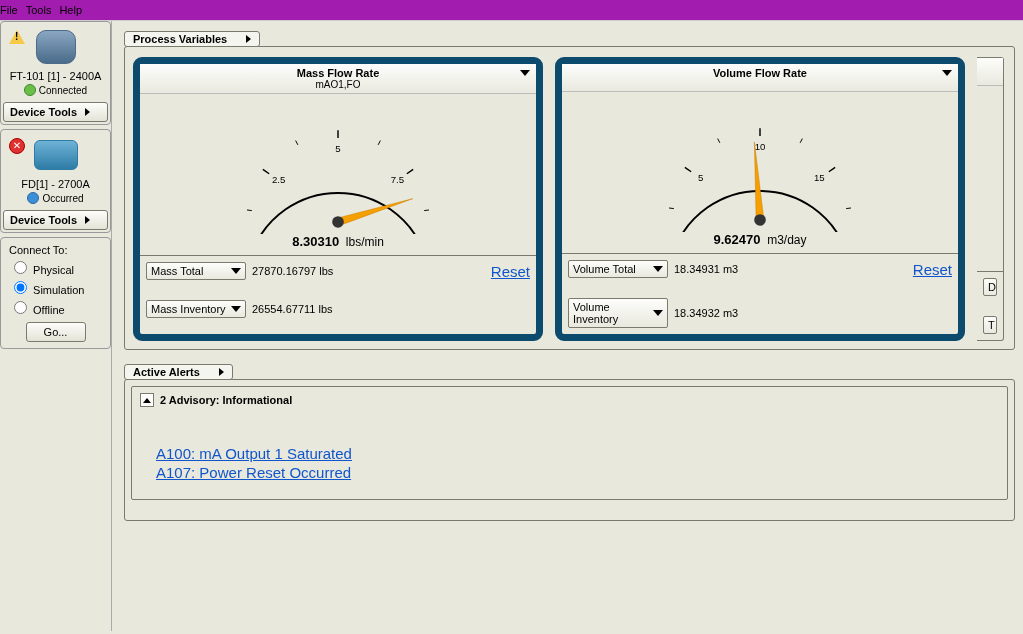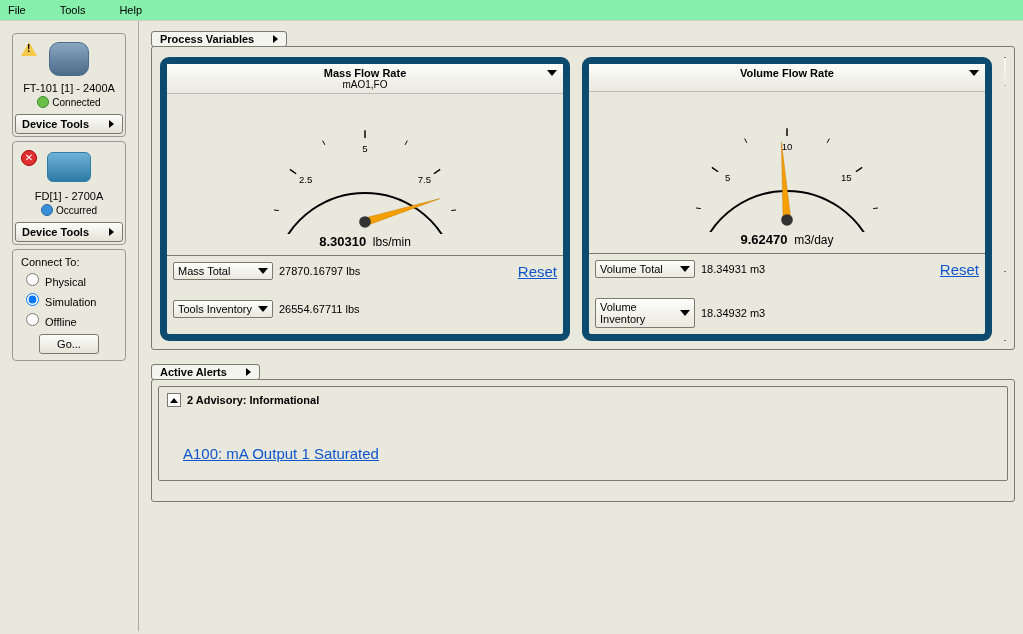--- a/index.html
+++ b/index.html
@@ -7,36 +7,36 @@
     margin: 0;
     font-family: Tahoma, "Segoe UI", Arial, sans-serif;
     font-size: 11px;
     background: #e8e8dc;
     color: #000;
     width: 1023px;
     height: 634px;
     overflow: hidden;
   }
   .menubar {
-    background: #86efac;
+    background: #a21caf;
     border-bottom: 1px solid #ccc;
-    padding: 4px 8px;
+    padding: 4px 0;
     display: flex;
-    gap: 34px;
+    gap: 8px;
   }
   .menubar span { cursor: default; }
   .body-row {
     display: flex;
     height: calc(634px - 24px);
   }
   .sidebar {
-    width: 139px;
+    width: 112px;
     background: #e8e8dc;
     border-right: 1px solid #aaa;
-    padding: 12px;
+    padding: 0;
     display: flex;
     flex-direction: column;
     gap: 4px;
   }
   .device-card {
     border: 1px solid #999;
     background: #e8e8dc;
     border-radius: 4px;
     padding: 4px 2px 2px 2px;
     text-align: center;
@@ -70,21 +70,21 @@
     border:1px solid #4a6b8a;
   }
   .dev-img2 {
     width:44px;height:30px;background:linear-gradient(#6fb2d6,#2d7ca6);border-radius:6px;border:1px solid #2d7ca6;
   }
   .dev-name { margin-top:2px; }
   .dev-status { display:inline-flex;align-items:center;gap:3px;margin-top:2px;font-size:10px;}
   .green-dot{width:12px;height:12px;background:#6abf4b;border-radius:50%;border:1px solid #3d8b2b;display:inline-block;}
   .blue-dot{width:12px;height:12px;background:#3b8ed8;border-radius:50%;border:1px solid #2a6aa3;display:inline-block;}
   .btn {
-    display:flex;align-items:center;gap:20px;
+    display:flex;align-items:center;gap:8px;
     background:linear-gradient(#fdfdfb,#e3e3d7);
     border:1px solid #7a7a6e;border-radius:3px;
     font-size:11px;font-weight:bold;padding:3px 6px;margin-top:4px;
     cursor:default;
   }
   .caret-r { width:0;height:0;border-top:4px solid transparent;border-bottom:4px solid transparent;border-left:5px solid #000;display:inline-block;}
   .caret-d { width:0;height:0;border-left:5px solid transparent;border-right:5px solid transparent;border-top:6px solid #000;display:inline-block;}
   .connect-panel{
     border:1px solid #999;border-radius:4px;padding:6px 8px;
   }
@@ -237,21 +237,21 @@
       <div class="tot-row">
         <div class="combo">
                   <span>Mass Total</span>
                   <span class="caret-d"></span>
                 </div>
         <span class="tot-val">27870.16797 lbs</span>
         <span class="link">Reset</span>
       </div>
       <div class="tot-row">
         <div class="combo">
-                  <span>Tools Inventory</span>
+                  <span>Mass Inventory</span>
                   <span class="caret-d"></span>
                 </div>
         <span class="tot-val">26554.67711 lbs</span>
       </div>
     </div>
           </div>
           <div class="gauge-card">
     <div class="gauge-head">
       <div>Volume Flow Rate</div>
 
@@ -319,19 +319,20 @@
         <span class="caret-r"></span>
       </span>
       <div class="alerts-body">
         <div class="alert-inner">
           <div class="alert-head">
             <span class="up-box"></span>
             <span>2 Advisory: Informational</span>
           </div>
           <div class="alert-links" id="alert-links">
               <span class="link" style="margin-left: 0px;">A100: mA Output 1 Saturated</span>
+              <span class="link" style="margin-left: 0px;">A107: Power Reset Occurred</span>
             </div>
         </div>
       </div>
     </div>
 
   </div>
 </div>
 
 </body></html>

